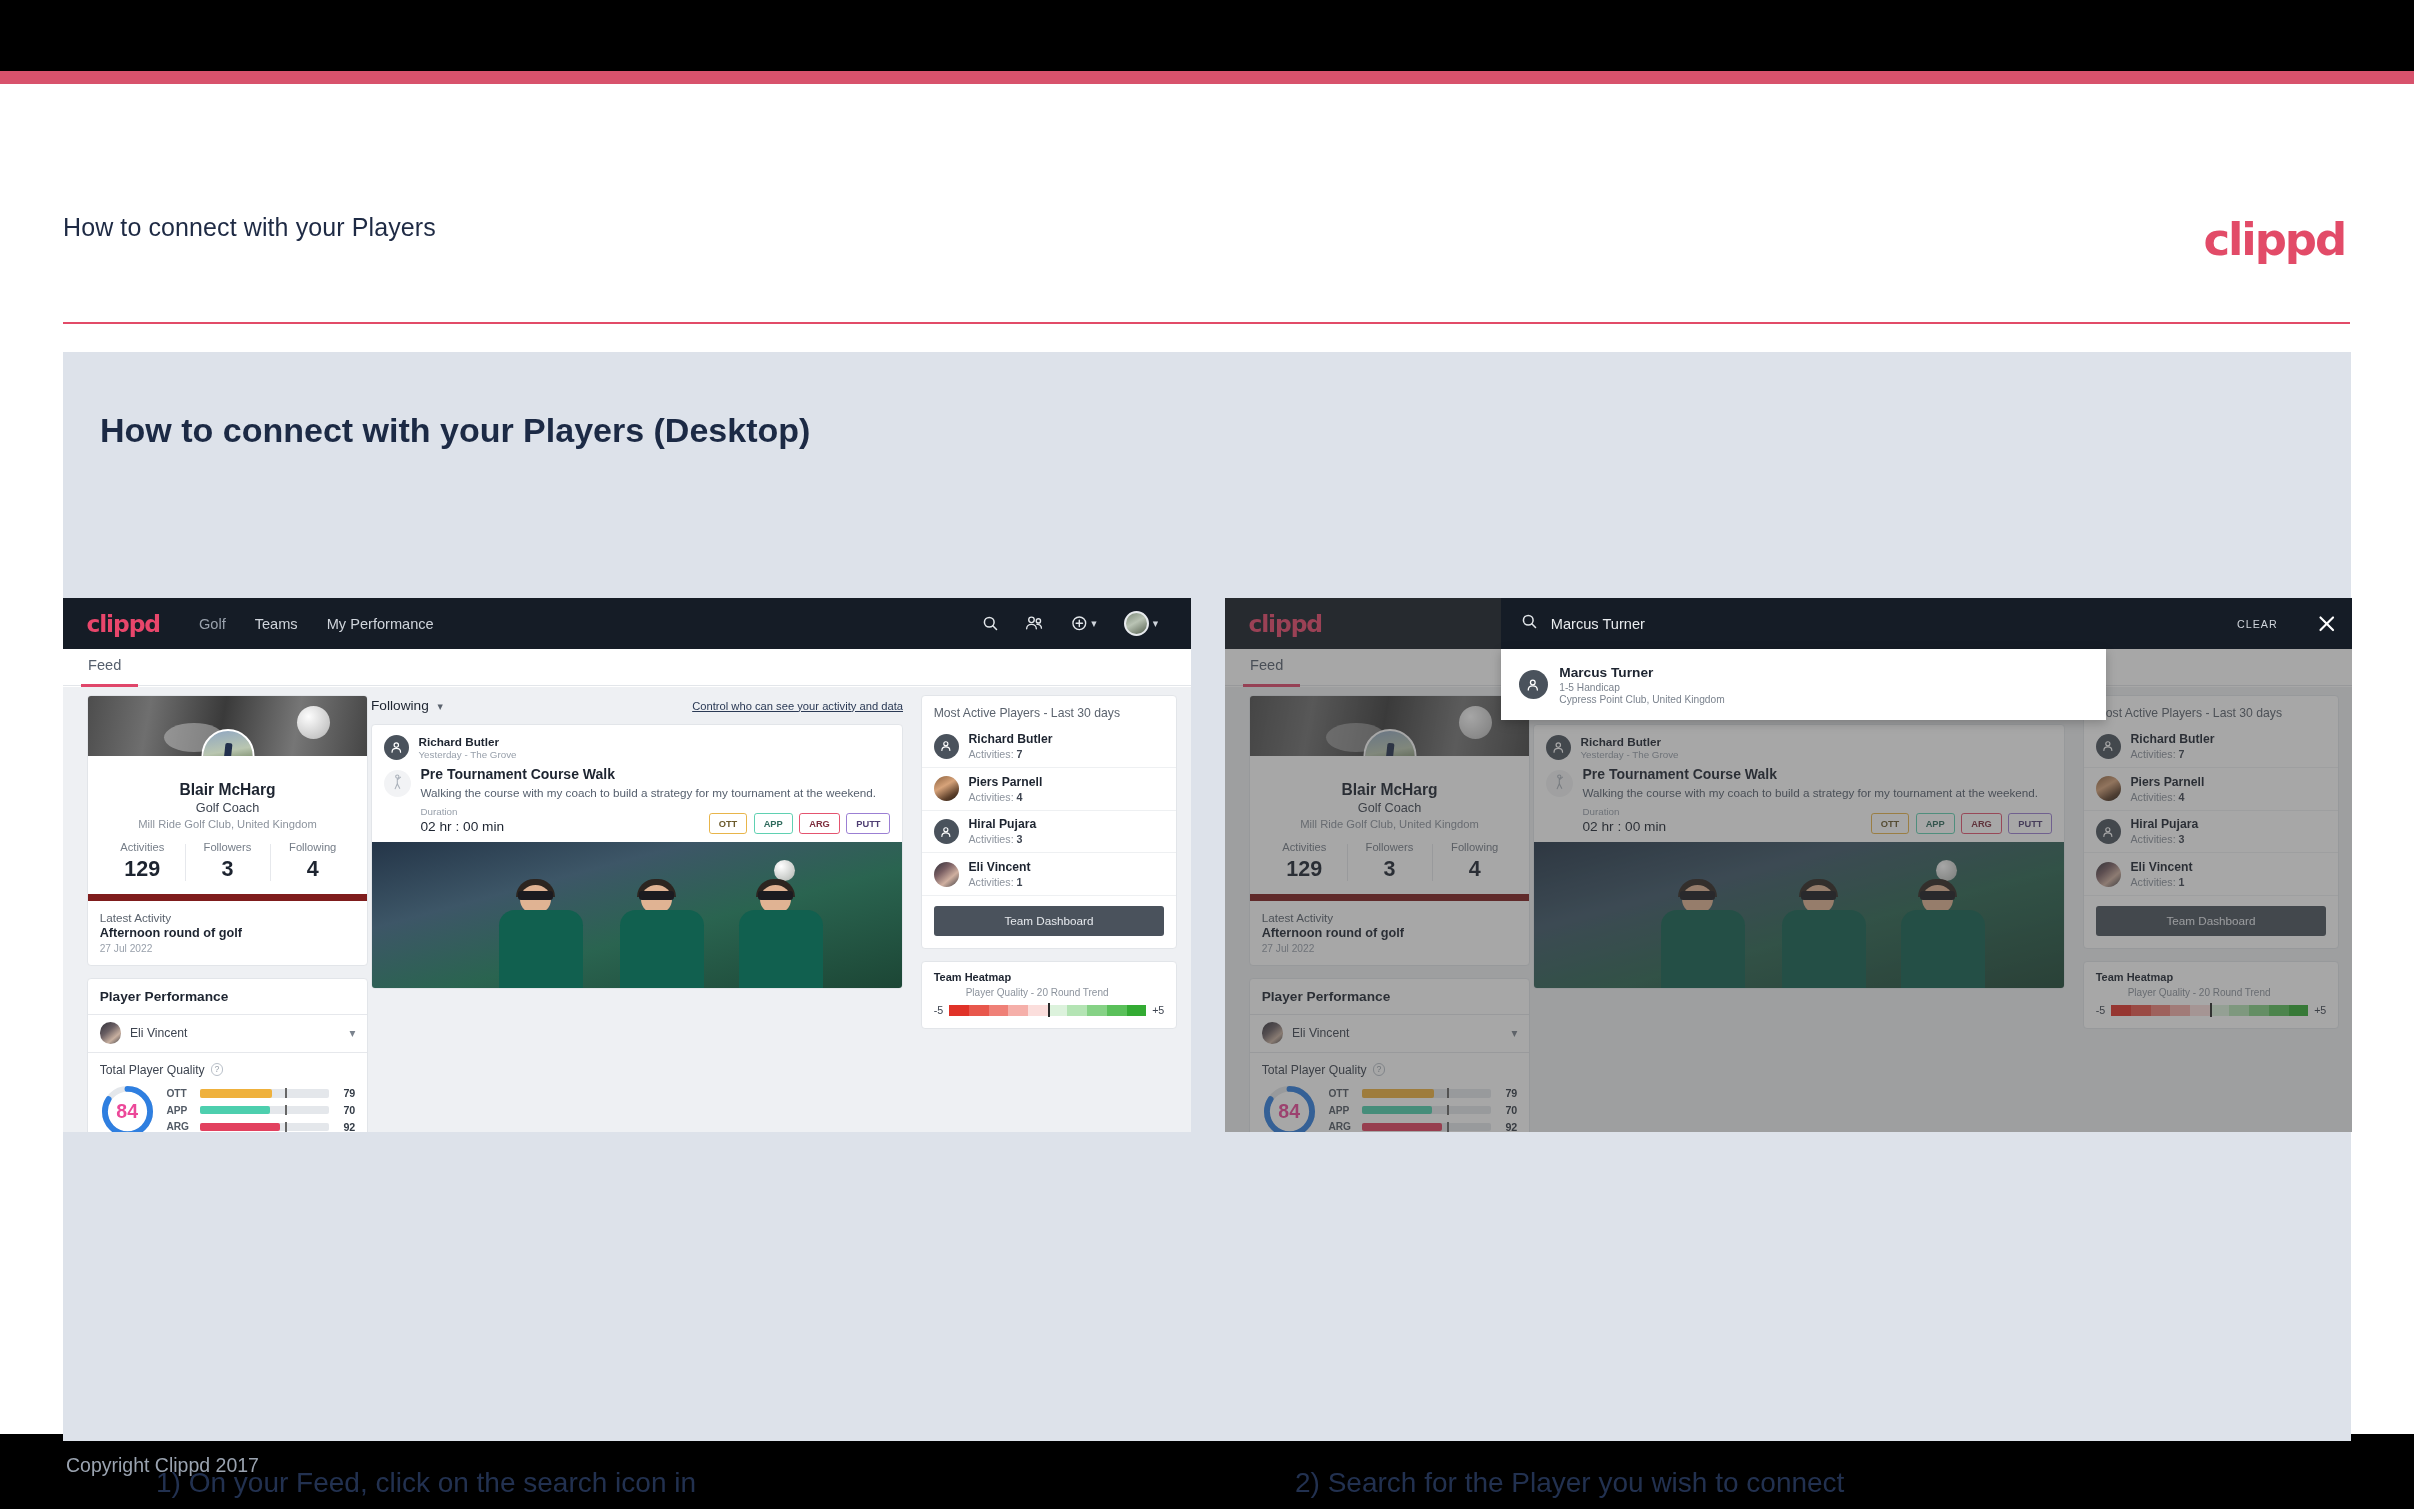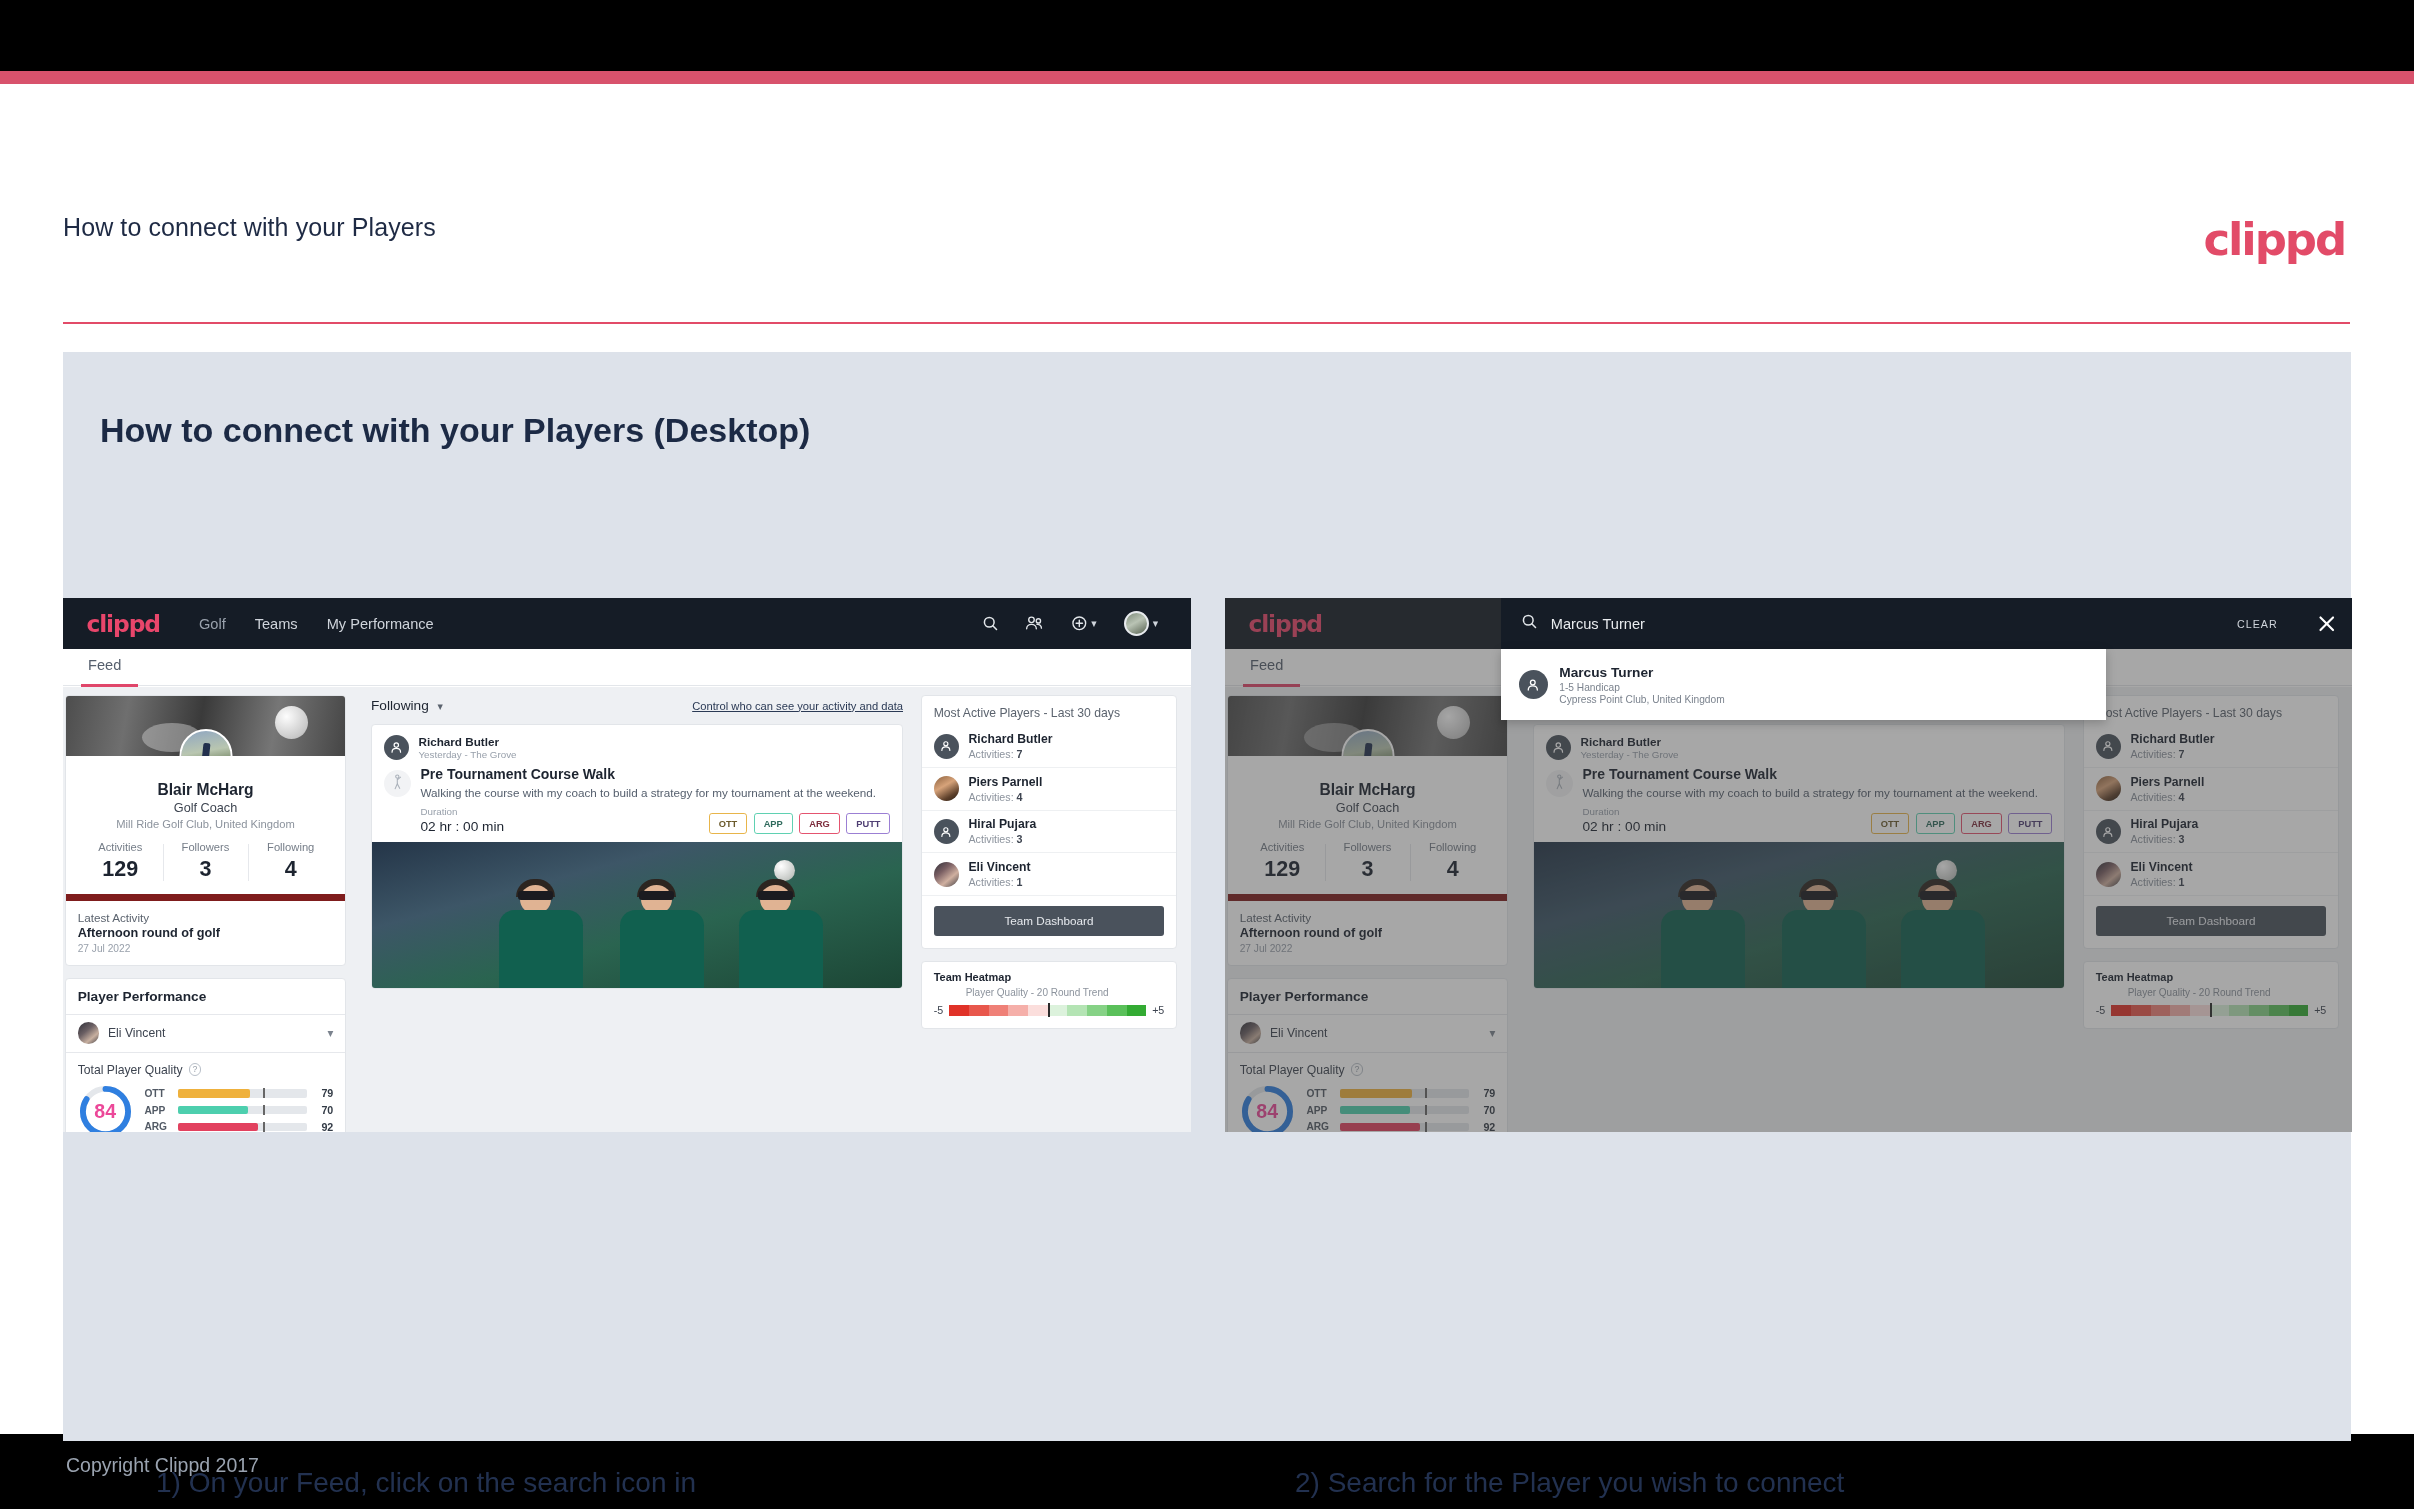--- a/index.html
+++ b/index.html
@@ -77,21 +77,21 @@
     background:#fff; border-bottom:1px solid #e3e6ea;
   }
   .tab-feed {
     position:absolute; left:25px; top:7.8px; font-size:14.6px; color:#555f6d;
   }
   .tab-underline { position:absolute; left:17.6px; top:35px; width:57px; height:2.9px; background:#e0466a; }
 
   .appbody { position:absolute; left:0; top:89px; width:100%; height:446px; background:#eef0f3; }
 
   
-  .col-left { position:absolute; left:2px; top:7.8px; width:281px; }
+  .col-left { position:absolute; left:24px; top:7.8px; width:281px; }
   .card { background:#fff; border:1px solid #e2e5e9; border-radius:3.9px; }
   .cover {
     height:60px; border-radius:2.9px 2.9px 0 0; position:relative; overflow:hidden;
     background:linear-gradient(100deg,#4d4d4d 0%,#6f6f6f 22%,#3a3a3a 48%,#767676 74%,#454545 100%);
   }
   .cover::after{
     content:""; position:absolute; right:37px; top:9.8px; width:33px; height:33px;
     border-radius:50%; background:radial-gradient(circle at 35% 32%,#fdfdfd,#c8c8c8 72%,#a4a4a4);
   }
   .cover::before{

